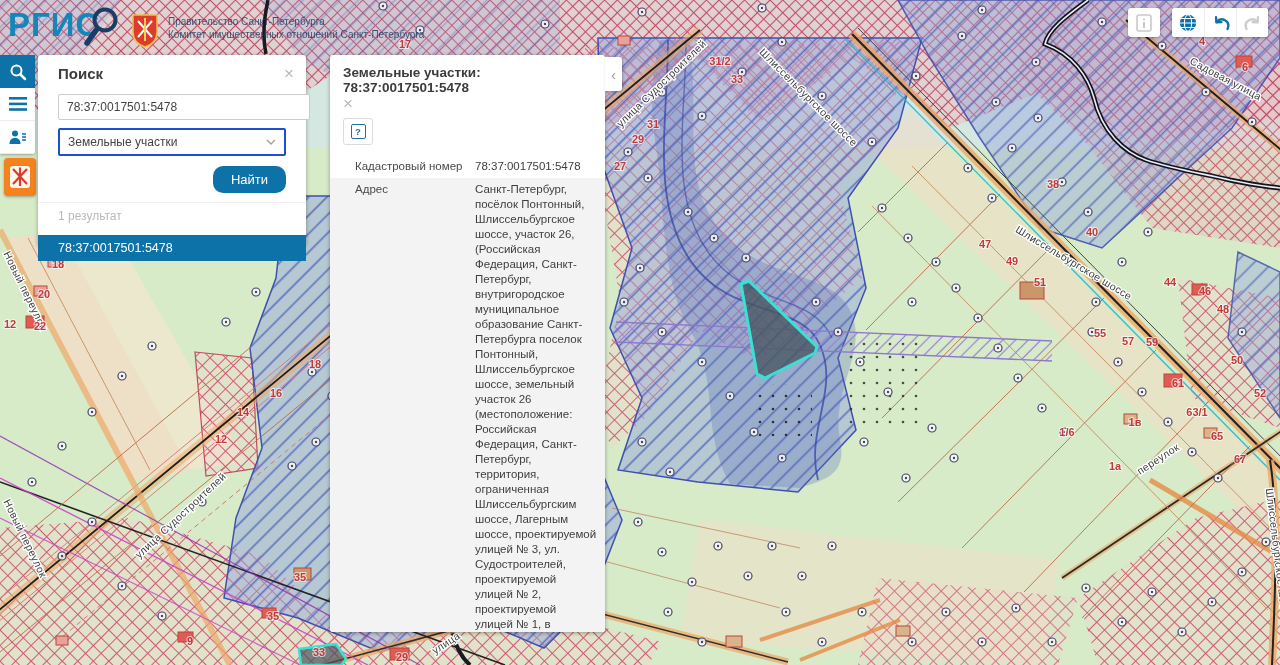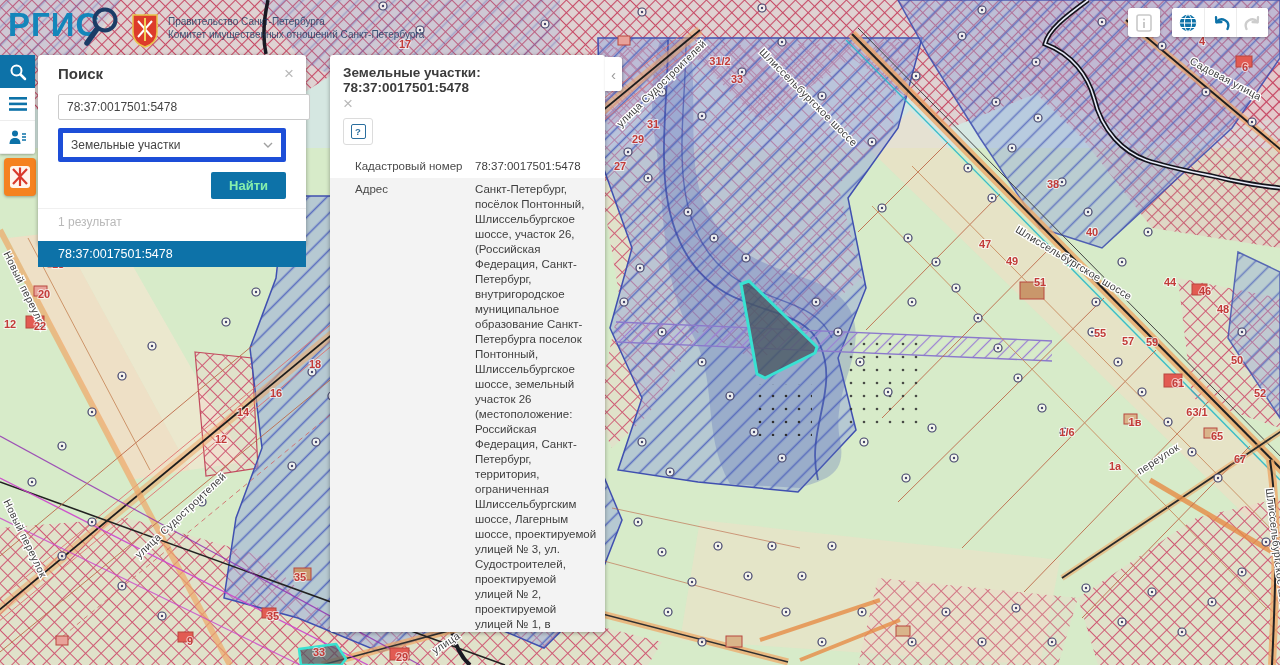--- a/index.html
+++ b/index.html
@@ -11,25 +11,25 @@
   .panel{position:absolute;background:#fff;border-radius:3px;
          box-shadow:0 1px 4px rgba(0,0,0,.35);}
   #search-panel{left:38px;top:55px;width:268px;height:191px;}
   #info-panel{left:330px;top:55px;width:275px;height:577px;overflow:hidden;}
   .panel-h{display:flex;justify-content:space-between;align-items:flex-start;
            padding:10px 12px 6px 20px;font-size:15px;font-weight:bold;color:#3c3c3c;}
   #info-panel .panel-h{padding:10px 10px 4px 13px;font-size:13.5px;flex-direction:column;}
   .close-x{color:#b9b9b9;font-size:17px;line-height:1;cursor:pointer;font-weight:normal;}
   input.search{display:block;margin:6px 20px 0;width:252px;box-sizing:border-box;height:26px;
            border:1px solid #ccc;border-radius:2px;font-size:12px;color:#444;padding:0 8px;outline:none;}
-  .select{margin:8px 20px 0;height:24px;border:5px solid #1d4ed8;border-radius:2px;display:flex;
+  .select{margin:8px 20px 0;height:24px;border:2px solid #1d4ed8;border-radius:2px;display:flex;
            align-items:center;justify-content:space-between;padding:0 8px;font-size:12px;color:#444;cursor:pointer;}
   .find-row{text-align:right;margin:10px 20px 0;}
-  button.primary{background:#0d72a8;color:#86efac;border:none;border-radius:2px;
-           font-size:13px;padding:6px 18px;cursor:pointer;font-weight:bold;}
+  button.primary{background:#0d72a8;color:#ffffff;border:none;border-radius:10px;
+           font-size:13px;padding:6px 18px;cursor:pointer;}
   .results-label{margin-top:9px;padding:6px 20px 12px;color:#b9b9b9;font-size:12px;border-top:1px solid #f0f0f0;}
   .result-row{background:#0d72a8;color:#fff;font-size:12.5px;padding:6px 20px;cursor:pointer;}
 
   .help-btn{margin:2px 0 10px 13px;width:30px;height:27px;border:1px solid #dcdcdc;border-radius:3px;
            background:#fff;display:flex;align-items:center;justify-content:center;cursor:pointer;}
   .help-glyph{width:13px;height:13px;border:1px solid #2a6e9e;border-radius:2px;color:#2a6e9e;
            font-size:9.5px;line-height:13px;text-align:center;font-weight:bold;}
   .irow{display:flex;font-size:11.5px;line-height:15px;padding:4px 8px 4px 13px;color:#3e3e3e;}
   .irow:nth-child(even){background:#f3f3f3;}
   .ilabel{width:112px;flex:none;padding-right:8px;color:#4a4a4a;margin-left:12px;}

